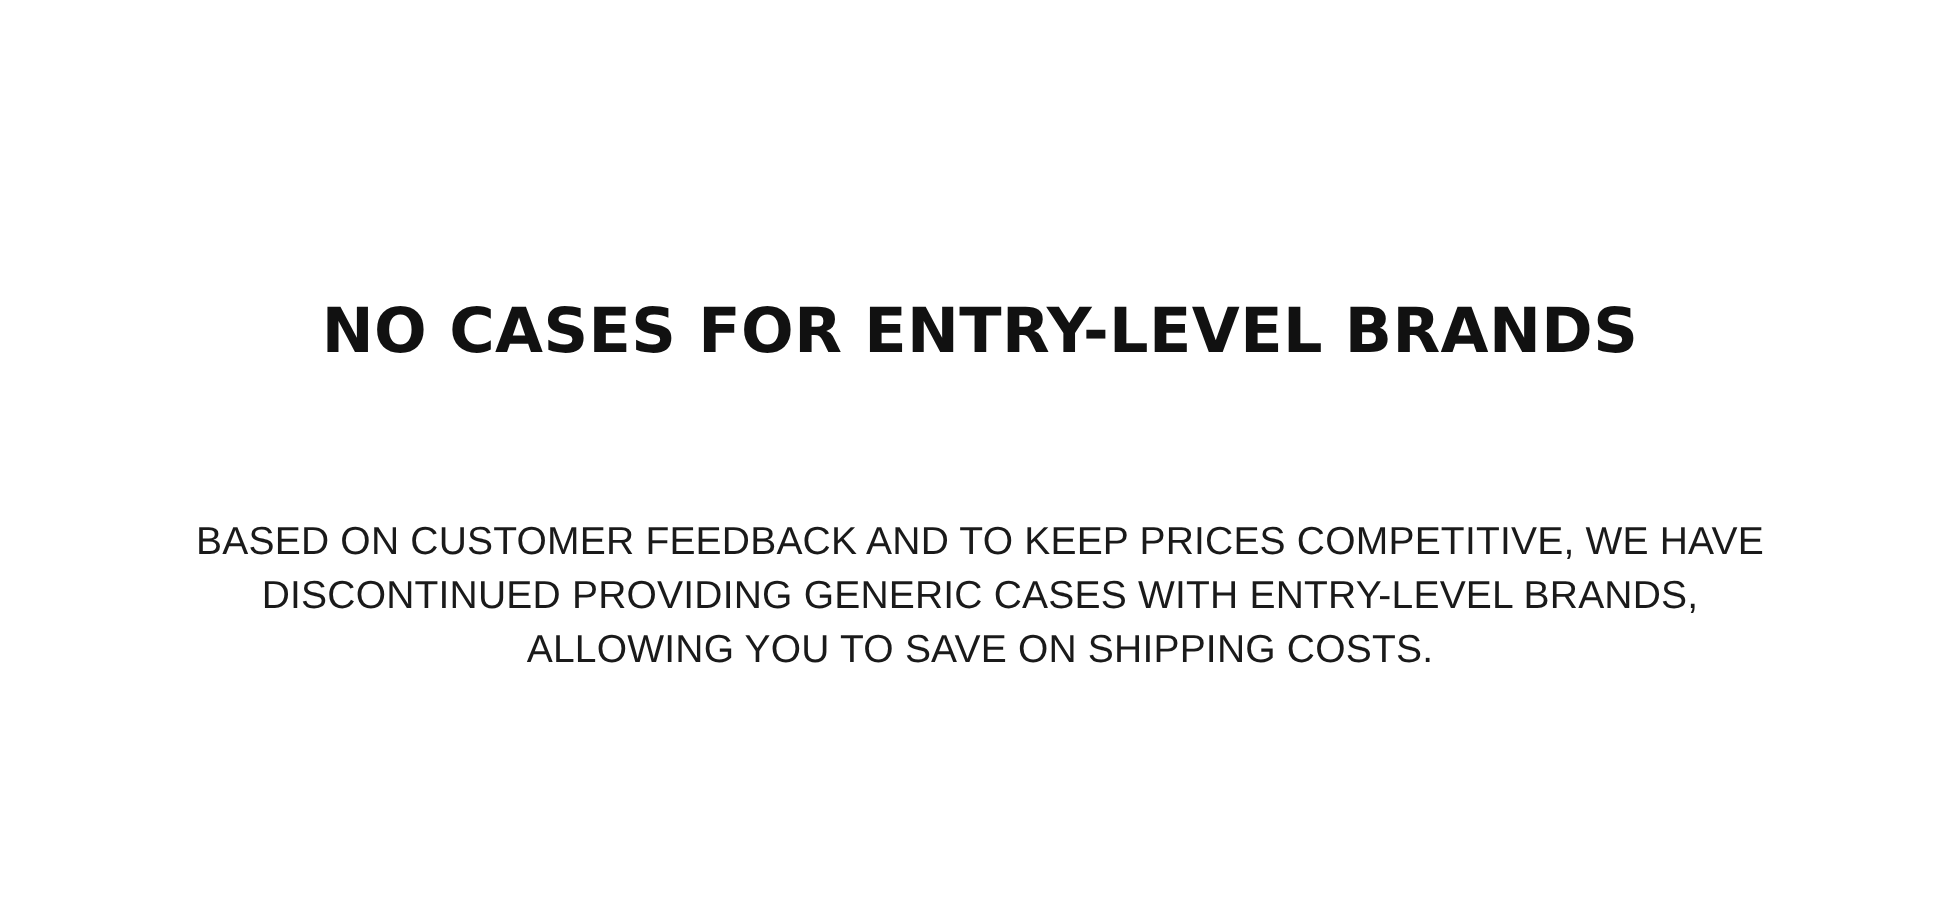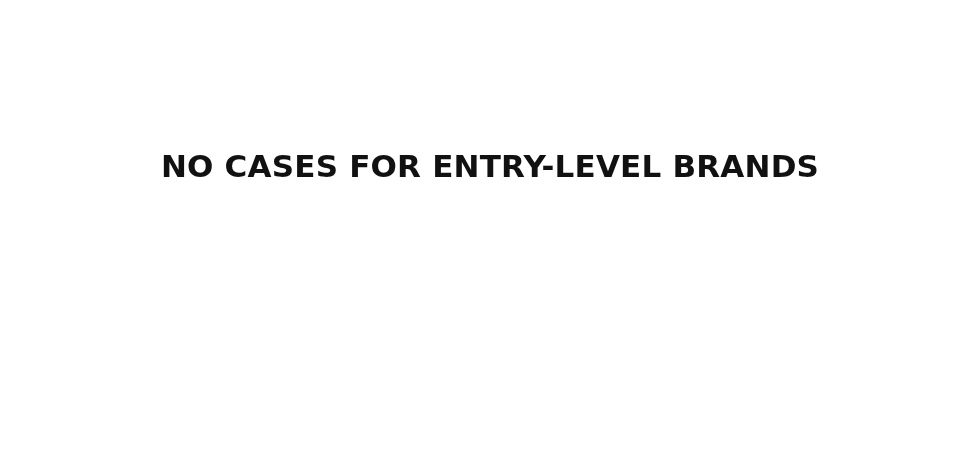--- a/index.html
+++ b/index.html
@@ -50,13 +50,14 @@
     text-align: center;
     text-transform: uppercase;
     width: 800px;
   }
 </style>
 </head>
 <body>
 
 <section class="promo-section">
   <h2 class="promo-heading">NO CASES FOR ENTRY-LEVEL BRANDS</h2>
+  <p class="promo-body">BASED ON CUSTOMER FEEDBACK AND TO KEEP PRICES COMPETITIVE, WE HAVE DISCONTINUED PROVIDING GENERIC CASES WITH ENTRY-LEVEL BRANDS, ALLOWING YOU TO SAVE ON SHIPPING COSTS.</p>
 </section>
 
 </body></html>

